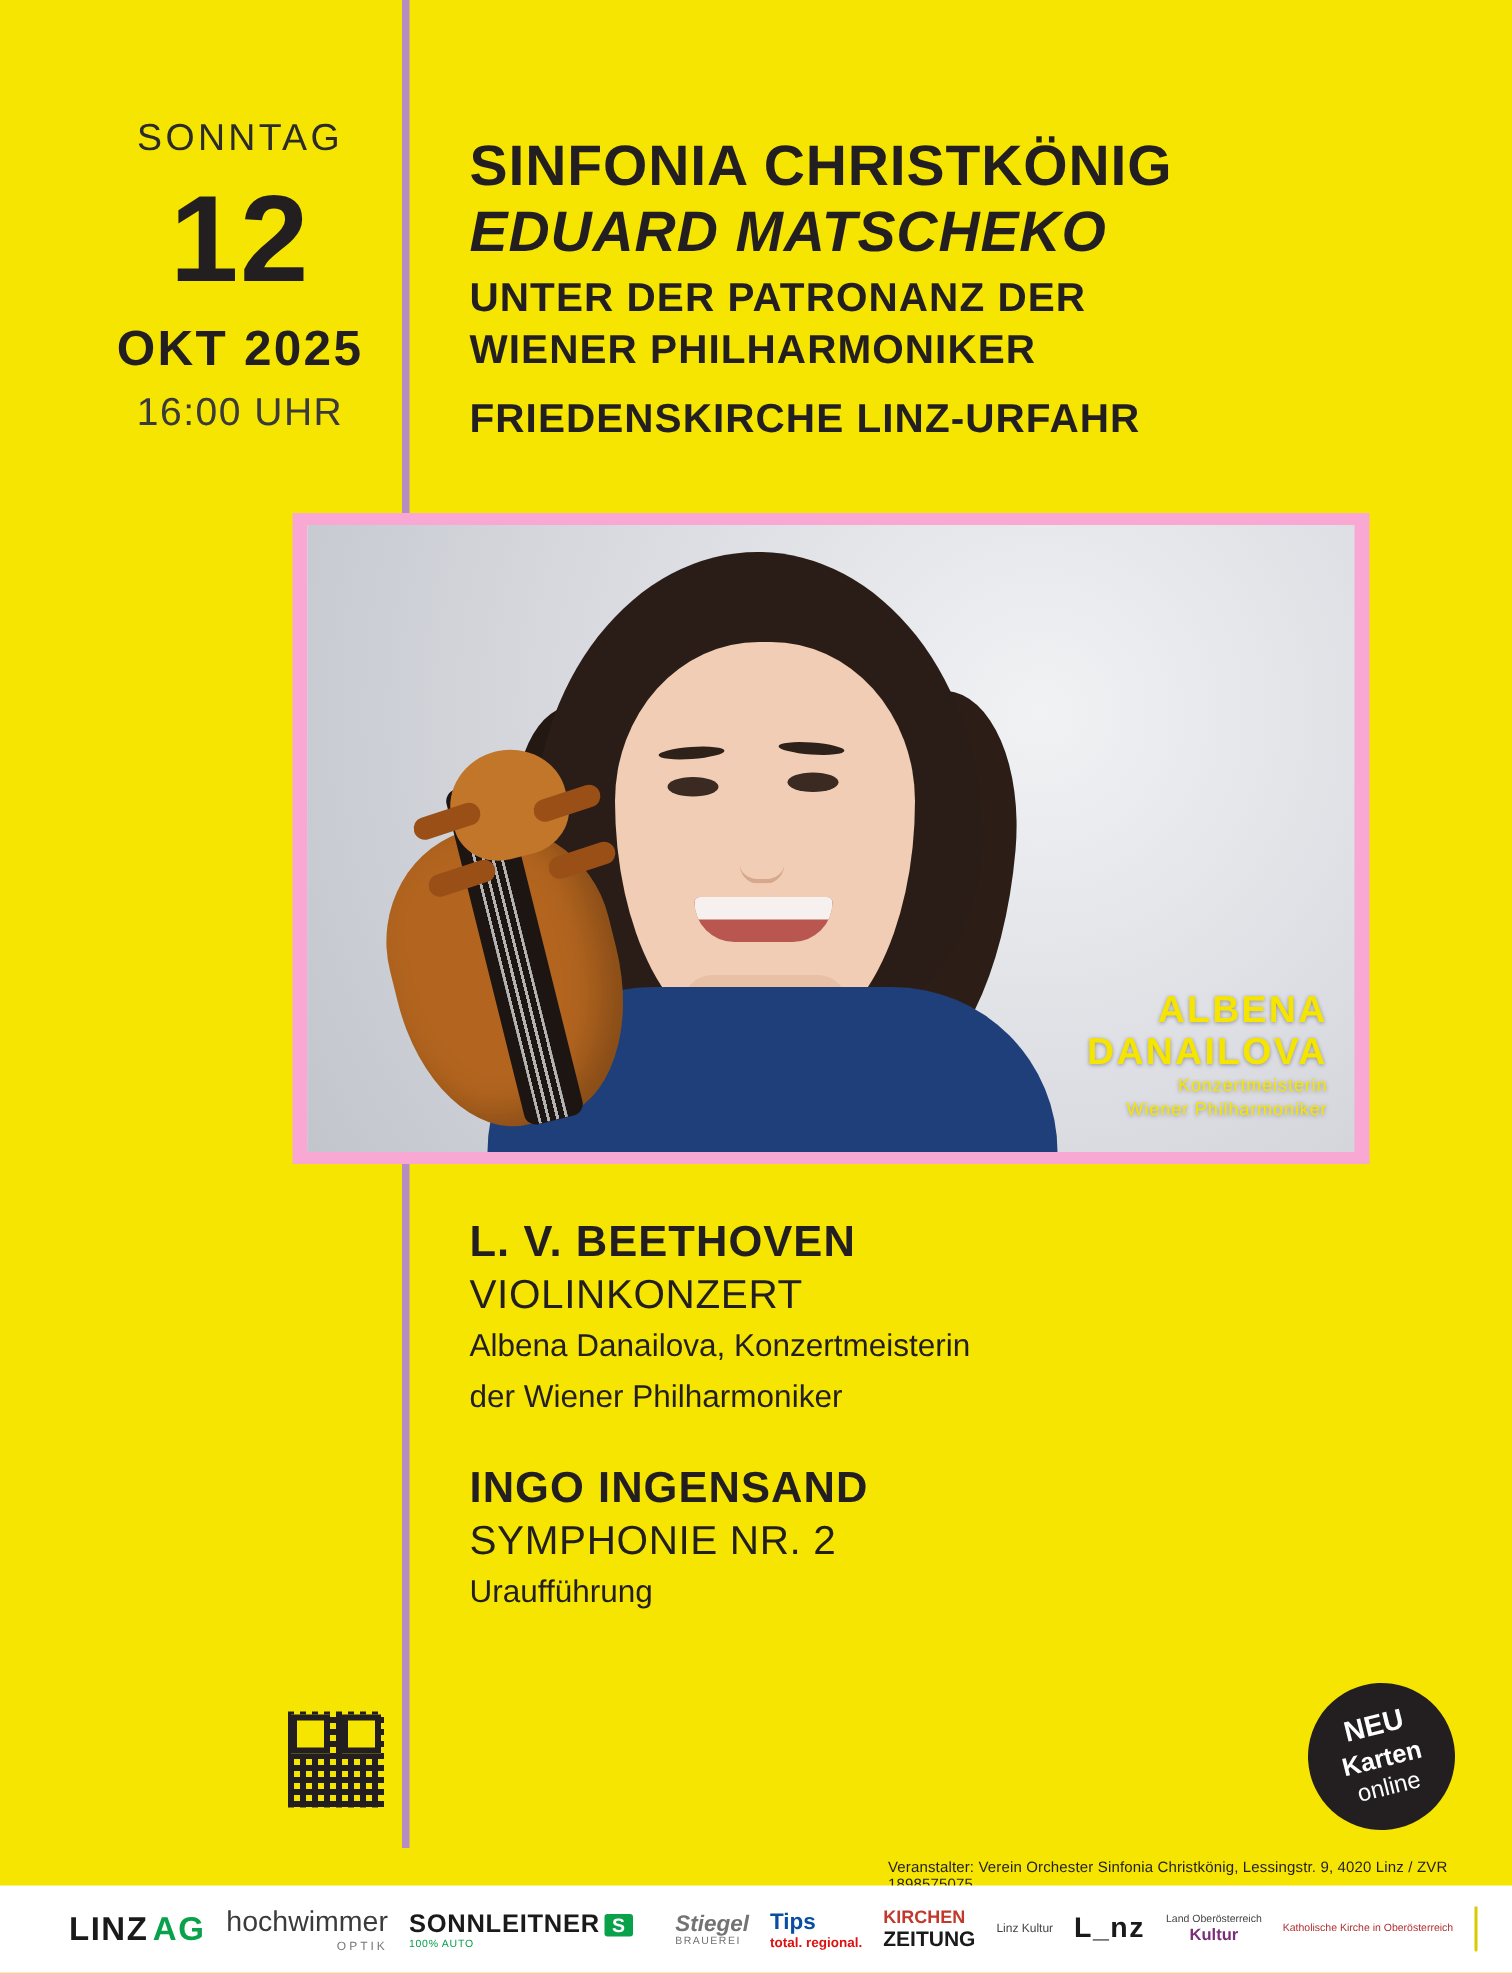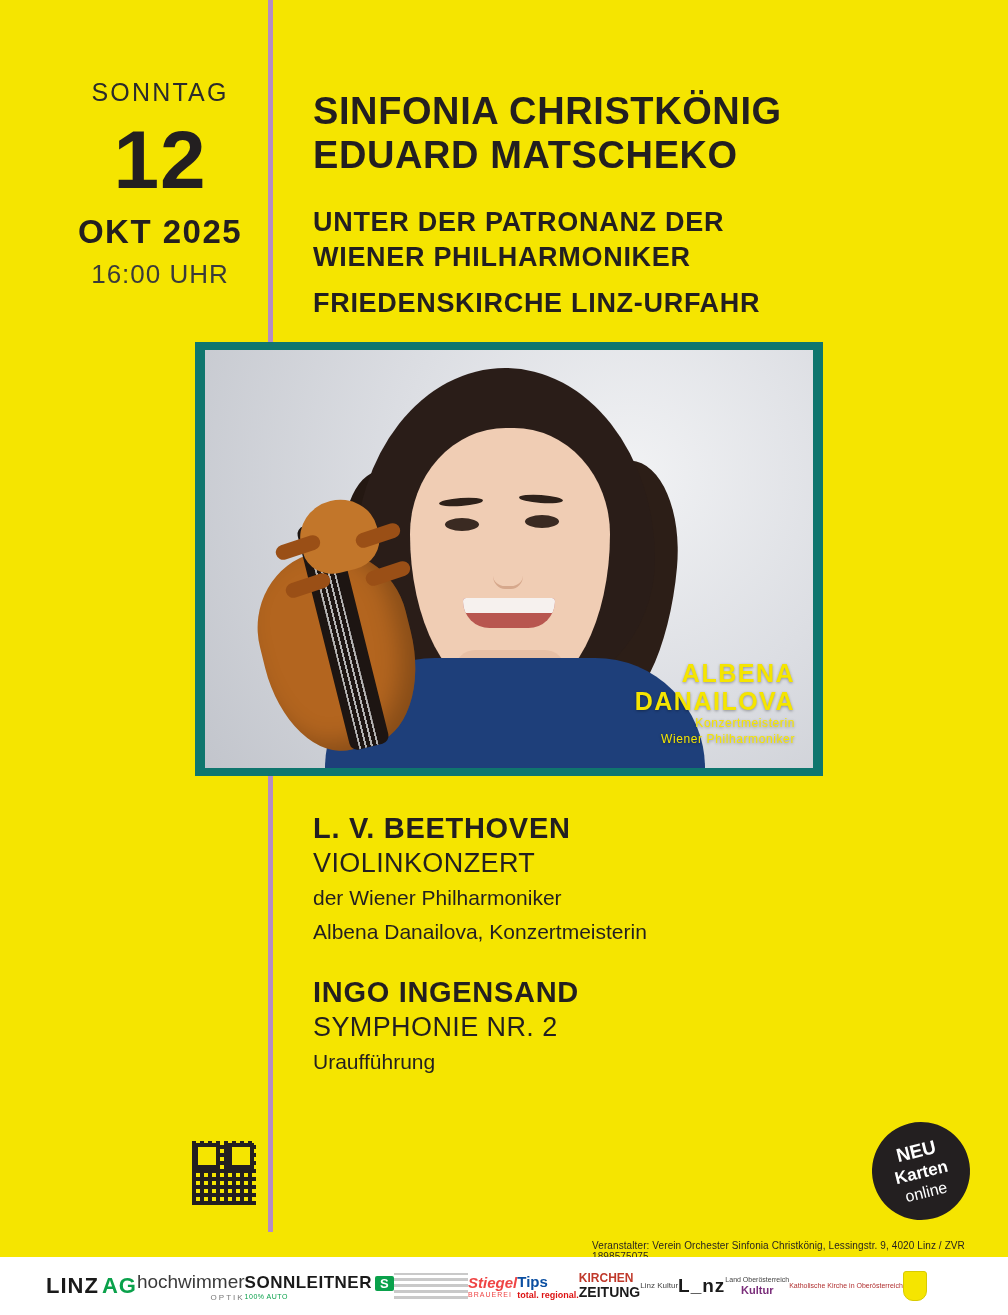--- a/index.html
+++ b/index.html
@@ -71,42 +71,42 @@
     top: 90px;
     width: 640px;
     color: #231f20;
   }
   .h-title1, .h-title2 {
     font-size: 38px;
     font-weight: 700;
     letter-spacing: 0.6px;
     line-height: 1.15;
   }
-  .h-title2 { margin-bottom: 28px; }
+  .h-title2 { margin-bottom: 4px; font-style: italic; }
   .h-sub1, .h-sub2 {
     font-size: 27px;
     font-weight: 700;
     letter-spacing: 0.7px;
     line-height: 1.28;
   }
   .h-venue {
     font-size: 27px;
     font-weight: 700;
     letter-spacing: 0.7px;
     margin-top: 14px;
   }
 
   
   .photo-frame {
     position: absolute;
     left: 195px;
     top: 342px;
-    width: 628px;
+    width: 718px;
     height: 434px;
-    background: #0f766e;
+    background: #f9a8d4;
     padding: 8px 10px;
   }
   .photo {
     position: relative;
     width: 100%;
     height: 100%;
     overflow: hidden;
     background: linear-gradient(160deg, #e6e7ea 0%, #d4d6dc 45%, #c9ccd3 100%);
   }
   
@@ -393,20 +393,21 @@
   
   .footer {
     position: absolute;
     left: 0;
     bottom: 0;
     width: 1008px;
     height: 58px;
     background: #ffffff;
     display: flex;
     align-items: center;
+    gap: 14px;
     padding: 0 46px;
   }
   .logo {
     font-size: 12px;
     color: #1a1a1a;
     white-space: nowrap;
     display: flex;
     align-items: center;
     gap: 3px;
   }
@@ -417,21 +418,21 @@
   .logo.sonnleitner { font-size: 17px; font-weight: 700; letter-spacing: .5px; color: #1a1a1a; }
   .logo.sonnleitner .s-box {
     display:inline-block; background:#0aa14b; color:#fff; font-size: 13px;
     padding: 0 5px; margin-left: 3px; border-radius: 2px;
   }
   .logo.sonnleitner small { display:block; font-size:7px; font-weight:400; letter-spacing:.5px; color:#0aa14b; }
   .logo.grey-block {
     width: 74px; height: 26px;
     background: repeating-linear-gradient(0deg,#c9c9c9 0 3px,#ffffff 3px 6px);
   }
-  .logo.stiegel { font-size: 15px; font-style: italic; font-weight: 700; color: #ef4444; }
+  .logo.stiegel { font-size: 15px; font-style: italic; font-weight: 700; color: #737373; }
   .logo.stiegel small { display:block; font-size: 7px; font-style: normal; font-weight: 400; letter-spacing: 1px; }
   .logo.tips { font-size: 15px; font-weight: 700; color: #0a4ea1; }
   .logo.tips small { display:block; font-size: 9px; color:#d11; font-weight:700; }
   .logo.kirchen { font-size: 12px; font-weight: 700; color: #c0392b; line-height: 1.05; }
   .logo.kirchen .z { color: #1a1a1a; font-size: 14px; }
   .logo.linzkultur { font-size: 8px; color: #444; line-height: 1.1; }
   .logo.lnz { font-size: 19px; font-weight: 700; letter-spacing: 1px; color: #1a1a1a; }
   .logo.land { font-size: 7px; color: #444; line-height: 1.15; text-align:center; }
   .logo.land .kultur { font-size: 11px; color: #7a2d7a; font-weight: 700; }
   .logo.kath { font-size: 7px; color: #b03030; line-height: 1.2; text-align:center; }
@@ -492,22 +493,22 @@
         <div class="cap-role">Konzertmeisterin</div>
         <div class="cap-role">Wiener Philharmoniker</div>
       </div>
     </div>
   </div>
 
   <div class="program">
     <div class="prog-block">
       <div class="prog-composer">L. V. BEETHOVEN</div>
       <div class="prog-work">VIOLINKONZERT</div>
+      <div class="prog-detail">Albena Danailova, Konzertmeisterin</div>
       <div class="prog-detail">der Wiener Philharmoniker</div>
-      <div class="prog-detail">Albena Danailova, Konzertmeisterin</div>
     </div>
     <div class="prog-block prog-block-2">
       <div class="prog-composer">INGO INGENSAND</div>
       <div class="prog-work">SYMPHONIE NR. 2</div>
       <div class="prog-detail">Uraufführung</div>
     </div>
   </div>
 
   <div class="qr"></div>
 

